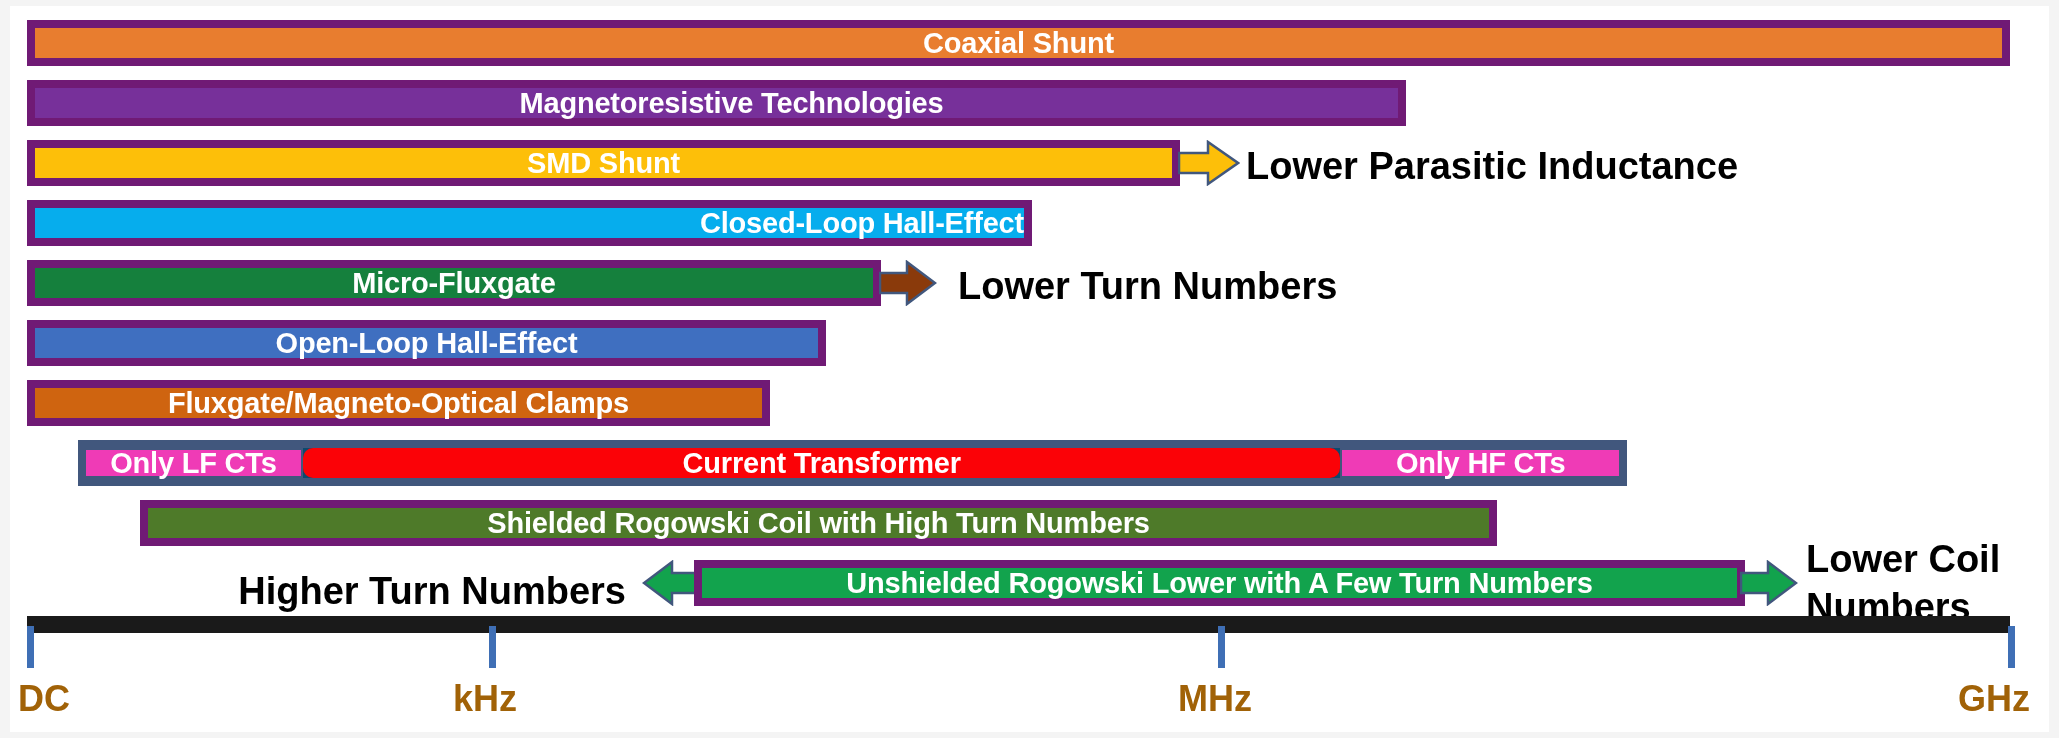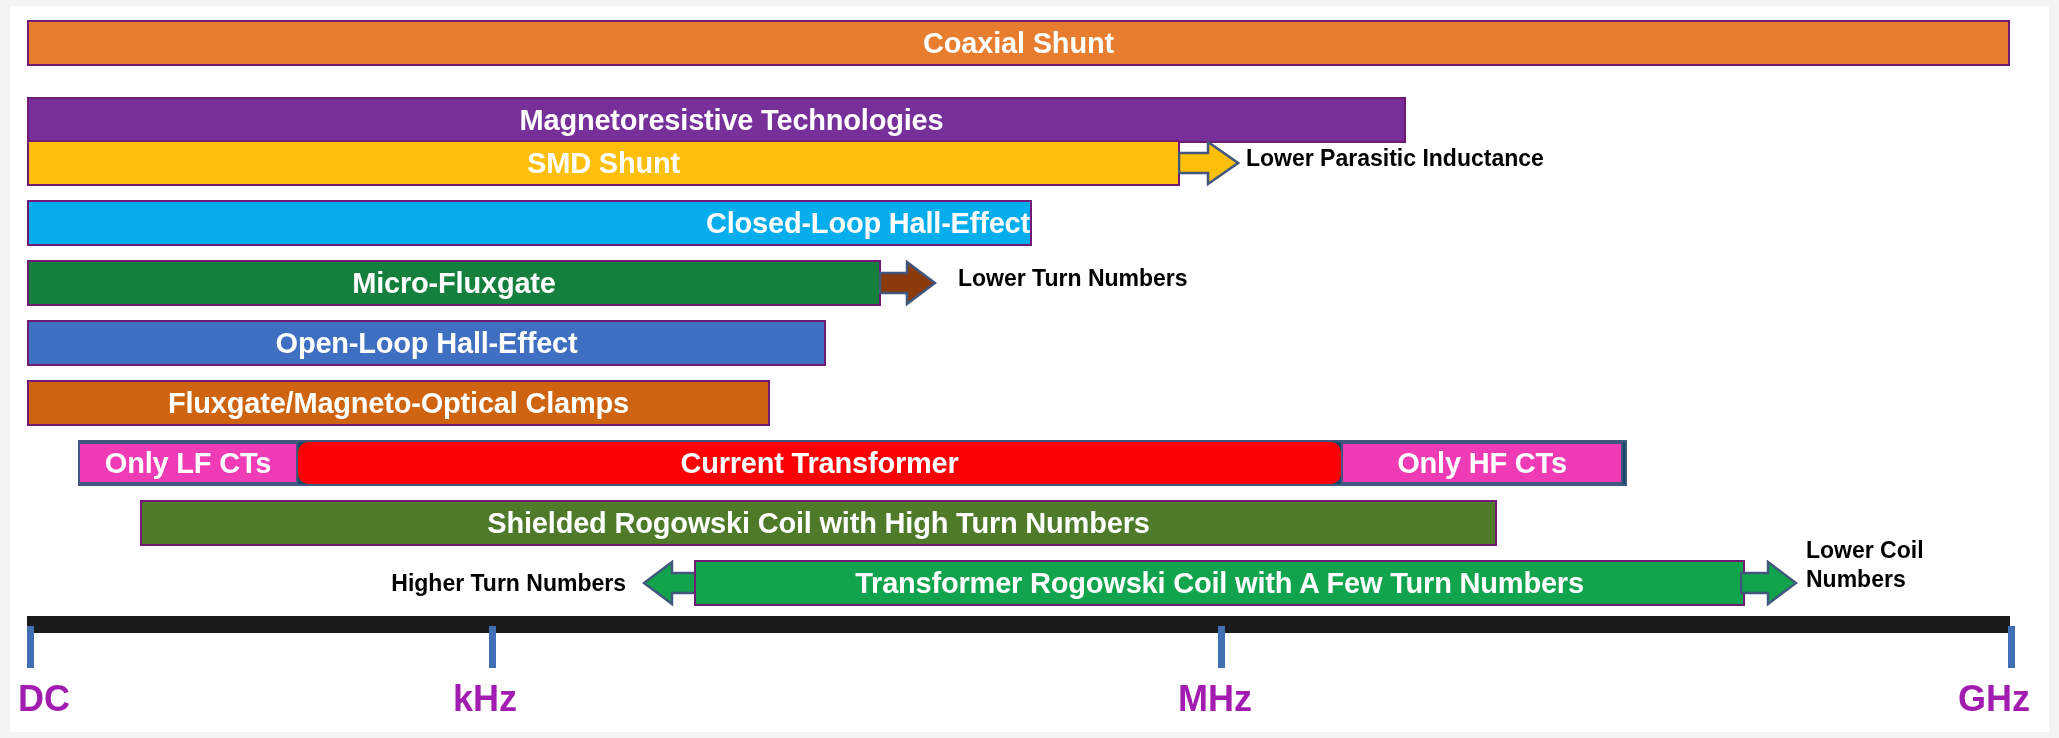--- a/index.html
+++ b/index.html
@@ -19,21 +19,21 @@
   .plot{
     position:absolute;
     left:0;top:0;
     width:2039px;height:726px;
   }
 
   
   .bar{
     position:absolute;
     height:46px;
-    border:2px solid #701a75;
+    border:8px solid #701a75;
     box-sizing:border-box;
     display:flex;
     align-items:center;
     justify-content:center;
     color:#ffffff;
     font-weight:bold;
     font-size:29px;
     letter-spacing:-0.2px;
     white-space:nowrap;
     line-height:1;
@@ -67,21 +67,21 @@
     position:absolute;
     width:66px;height:46px;
   }
   .arrow svg{display:block;width:100%;height:100%;}
 
   
   .note{
     position:absolute;
     color:#000000;
     font-weight:bold;
-    font-size:23px;
+    font-size:38px;
     white-space:nowrap;
     line-height:1;
   }
   .note.wrap{
     white-space:normal;
     width:230px;
     line-height:1.25;
   }
   .note.right-al{text-align:right;}
 
@@ -94,36 +94,36 @@
   .tick{
     position:absolute;
     width:7px;
     height:42px;
     background:#3f6fb5;
   }
   .tick-label{
     position:absolute;
     font-weight:bold;
     font-size:36px;
-    color:#a21caf;
+    color:#a16207;
     white-space:nowrap;
   }
 </style>
 </head>
 <body>
 
 <div id="root">
   <div id="canvas">
     <div class="plot">
 
       <div class="bar" style="left:17px;top:14px;width:1983px;background:#e87d2f;">
         <span>Coaxial Shunt</span>
       </div>
 
-      <div class="bar" style="left:17px;top:91px;width:1379px;background:#77309a;padding-left:30px;">
+      <div class="bar" style="left:17px;top:74px;width:1379px;background:#77309a;padding-left:30px;">
         <span>Magnetoresistive Technologies</span>
       </div>
 
       <div class="bar" style="left:17px;top:134px;width:1153px;background:#fdbf09;">
         <span>SMD Shunt</span>
       </div>
       <div class="arrow" style="left:1168px;top:134px;width:62px;height:46px;">
         <svg viewBox="0 0 62 46" preserveAspectRatio="none">
           <polygon points="1,13 30,13 30,2 60,23 30,44 30,33 1,33" fill="#fdbf09" stroke="#41577d" stroke-width="2.5"></polygon>
         </svg>
@@ -174,21 +174,21 @@
 
       <div class="note right-al" style="left:196px;top:566px;width:420px;text-align:right;">
         <span>Higher Turn Numbers</span>
       </div>
       <div class="arrow" style="left:632px;top:554px;width:58px;height:46px;">
         <svg viewBox="0 0 58 46" preserveAspectRatio="none">
           <polygon points="57,13 30,13 30,2 2,23 30,44 30,33 57,33" fill="#12a34d" stroke="#41577d" stroke-width="2.5"></polygon>
         </svg>
       </div>
       <div class="bar" style="left:684px;top:554px;width:1051px;background:#12a34d;">
-        <span>Transformer Rogowski Coil with A Few Turn Numbers</span>
+        <span>Unshielded Rogowski Lower with A Few Turn Numbers</span>
       </div>
       <div class="arrow" style="left:1730px;top:554px;width:58px;height:46px;">
         <svg viewBox="0 0 58 46" preserveAspectRatio="none">
           <polygon points="1,13 28,13 28,2 56,23 28,44 28,33 1,33" fill="#12a34d" stroke="#41577d" stroke-width="2.5"></polygon>
         </svg>
       </div>
       <div class="note wrap" style="left:1796px;top:530px;width:232px;">
         <span>Lower Coil</span><br>
         <span>Numbers</span>
       </div>

